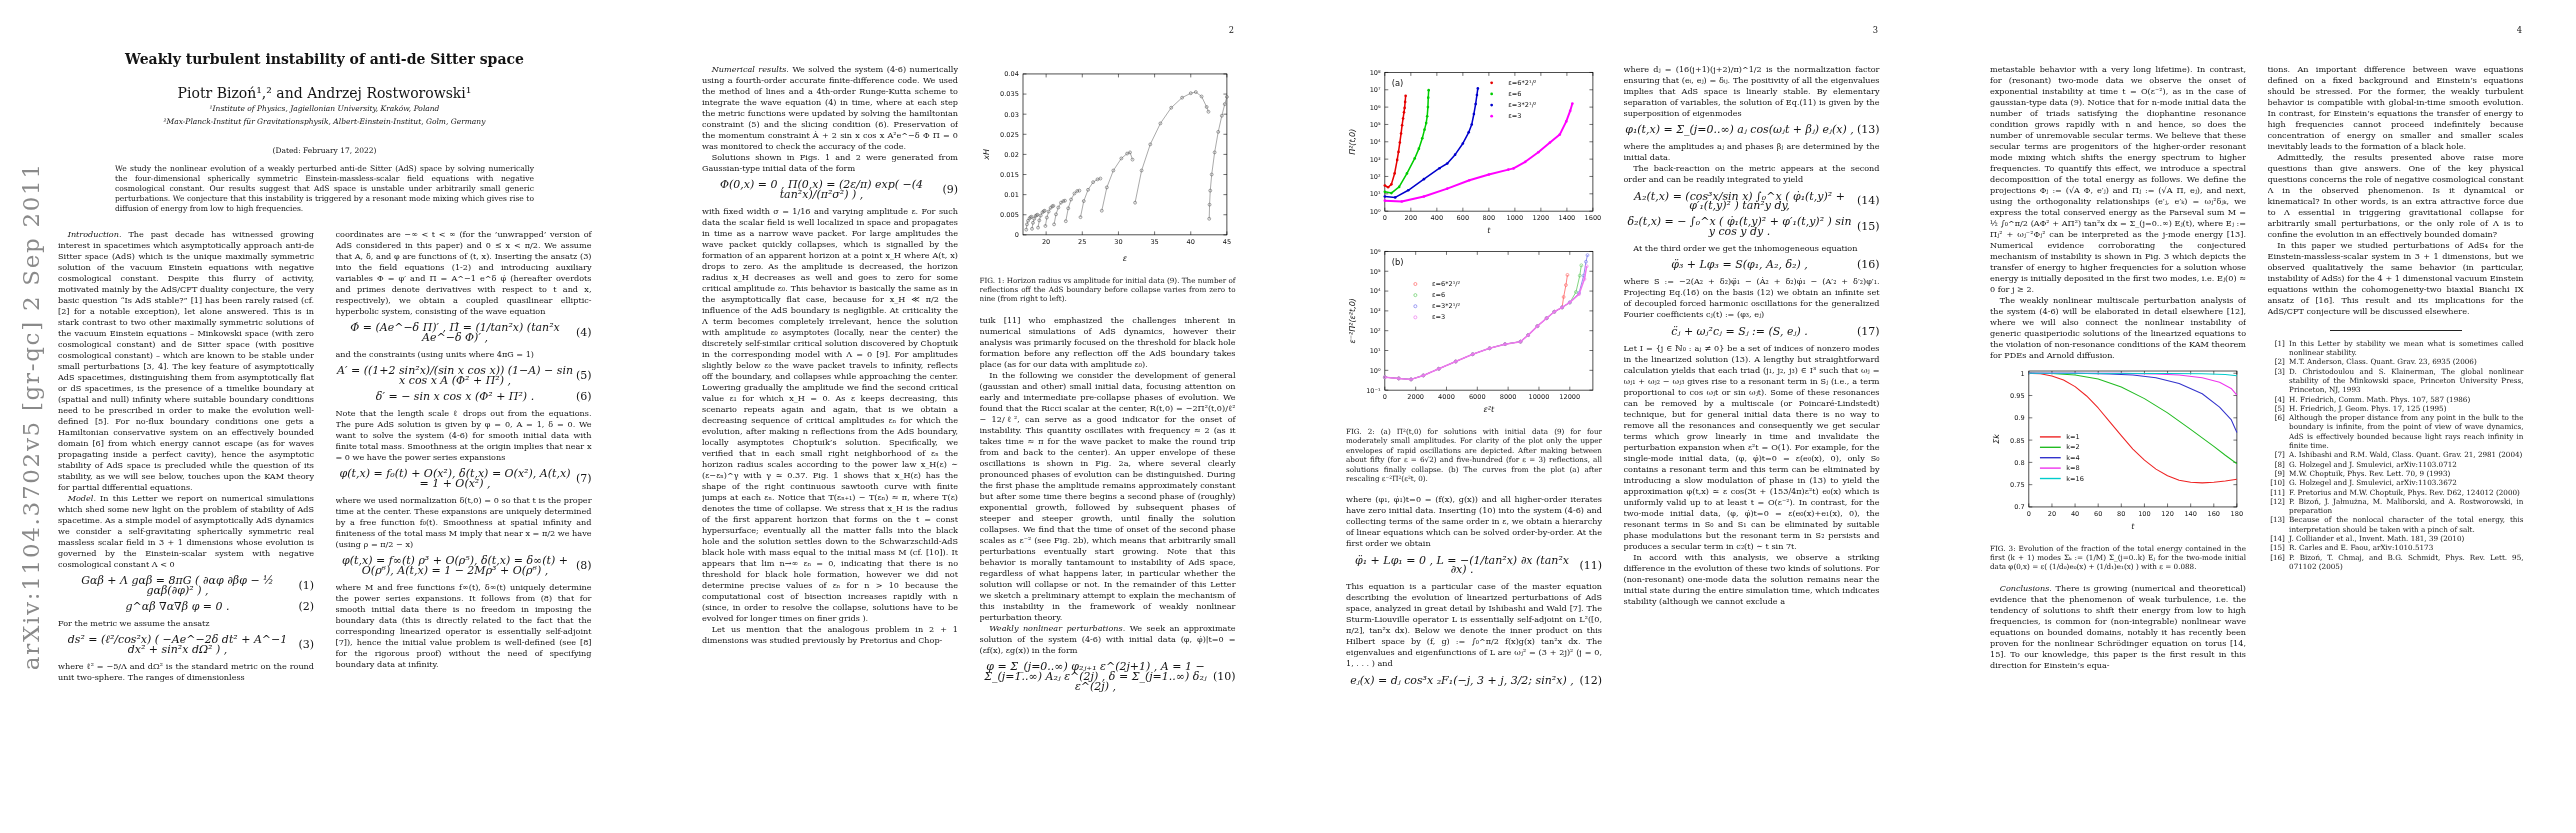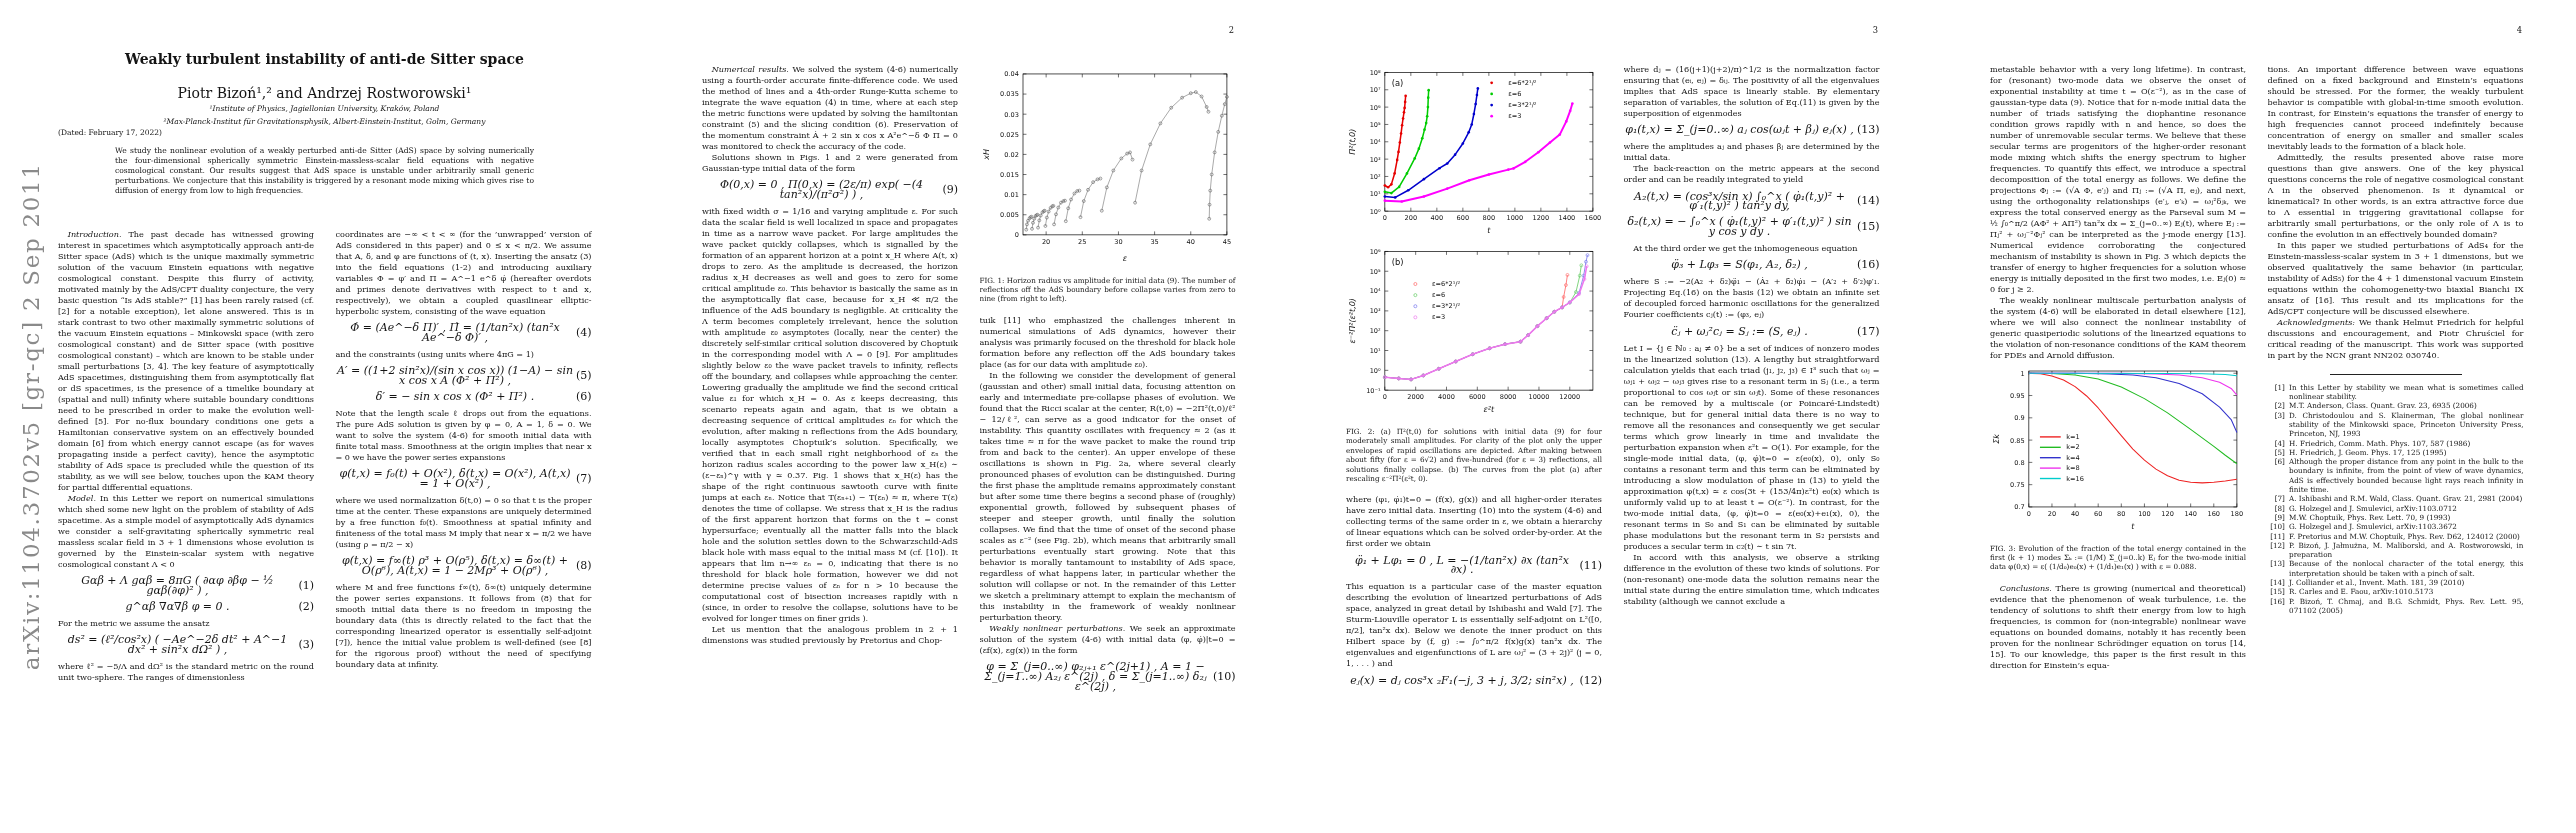--- a/index.html
+++ b/index.html
@@ -6,21 +6,21 @@
   body{width:2576px;height:834px;overflow:hidden;font-family:"DejaVu Serif",serif;color:#141414;}
   .strip{display:flex;width:2576px;height:834px;background:#fff;}
   .page{position:relative;width:644px;height:834px;flex:none;overflow:hidden;background:#fff;}
   .pagenum{position:absolute;top:25px;right:54px;font-size:8.3px;}
   .watermark{position:absolute;top:403px;left:-302px;width:667px;height:26.4px;transform:rotate(-90deg);
     text-align:center;font-size:23px;letter-spacing:1.7px;color:#8a8a8a;font-family:"DejaVu Serif",serif;white-space:nowrap;}
   .titleblock{position:absolute;top:51px;left:58px;width:533px;}
   .title{text-align:center;font-weight:bold;font-size:14px;}
   .authors{text-align:center;font-size:14px;margin-top:18px;}
   .affil{text-align:center;font-style:italic;font-size:7.5px;line-height:10.4px;margin-top:2.8px;}
-  .dated{font-size:7.5px;margin-top:1px;}
+  .dated{text-align:center;font-size:7.5px;margin-top:19px;}
   .abstract{margin:9px 57px 0 57px;font-size:7.6px;line-height:10px;text-align:justify;}
   .cols{position:absolute;left:58px;display:flex;gap:21.5px;}
   .cols-p1{top:229px;height:578px;}
   .cols-rest{top:64px;height:748px;}
   .col{width:256px;height:100%;overflow:hidden;}
   p.para{margin:0;text-indent:9.7px;text-align:justify;font-size:8.1px;line-height:11px;}
   p.para.noind{text-indent:0;}
   .lead{font-style:italic;}
   .eq{display:flex;align-items:center;margin:6.3px 0;font-size:11px;line-height:9.7px;}
   .eq-body{flex:1;text-align:center;font-style:italic;padding:0 1.4px;}
@@ -647,21 +647,20 @@
               <line x1="72" y1="169" x2="102" y2="169" stroke="#00cccc" stroke-width="2"></line>
               <text x="110" y="172" class="tick">k=16</text>
             </svg></div>
           <p class="caption">FIG. 3:  Evolution of the fraction of the total energy contained in the first (k + 1) modes Σₖ := (1/M) Σ_(j=0..k) Eⱼ for the two-mode initial data φ(0,x) = ε( (1/d₀)e₀(x) + (1/d₁)e₁(x) ) with ε = 0.088.</p>
           <p class="para"><span class="lead">Conclusions. </span>There is growing (numerical and theoretical) evidence that the phenomenon of weak turbulence, i.e. the tendency of solutions to shift their energy from low to high frequencies, is common for (non-integrable) nonlinear wave equations on bounded domains, notably it has recently been proven for the nonlinear Schrödinger equation on torus [14, 15]. To our knowledge, this paper is the first result in this direction for Einstein’s equa-</p>
         </div>
       <div class="col">
           <p class="para noind">tions. An important difference between wave equations defined on a fixed background and Einstein’s equations should be stressed. For the former, the weakly turbulent behavior is compatible with global-in-time smooth evolution. In contrast, for Einstein’s equations the transfer of energy to high frequencies cannot proceed indefinitely because concentration of energy on smaller and smaller scales inevitably leads to the formation of a black hole.</p>
           <p class="para">Admittedly, the results presented above raise more questions than give answers. One of the key physical questions concerns the role of negative cosmological constant Λ in the observed phenomenon. Is it dynamical or kinematical? In other words, is an extra attractive force due to Λ essential in triggering gravitational collapse for arbitrarily small perturbations, or the only role of Λ is to confine the evolution in an effectively bounded domain?</p>
           <p class="para">In this paper we studied perturbations of AdS₄ for the Einstein-massless-scalar system in 3 + 1 dimensions, but we observed qualitatively the same behavior (in particular, instability of AdS₅) for the 4 + 1 dimensional vacuum Einstein equations within the cohomogeneity-two biaxial Bianchi IX ansatz of [16]. This result and its implications for the AdS/CFT conjecture will be discussed elsewhere.</p>
-          <p class="para"><span class="lead">Acknowledgments: </span>We thank Helmut Friedrich for helpful discussions and encouragement, and Piotr Chruściel for critical reading of the manuscript. This work was supported in part by the NCN grant NN202 030740.</p>
           <div class="refrule"></div>
           <div class="refs">
             <div class="ref">
               <span class="refnum">[1]</span>
               <span class="reftext">In this Letter by stability we mean what is sometimes called nonlinear stability.</span>
             </div>
             <div class="ref">
               <span class="refnum">[2]</span>
               <span class="reftext">M.T. Anderson, Class. Quant. Grav. 23, 6935 (2006)</span>
             </div>

